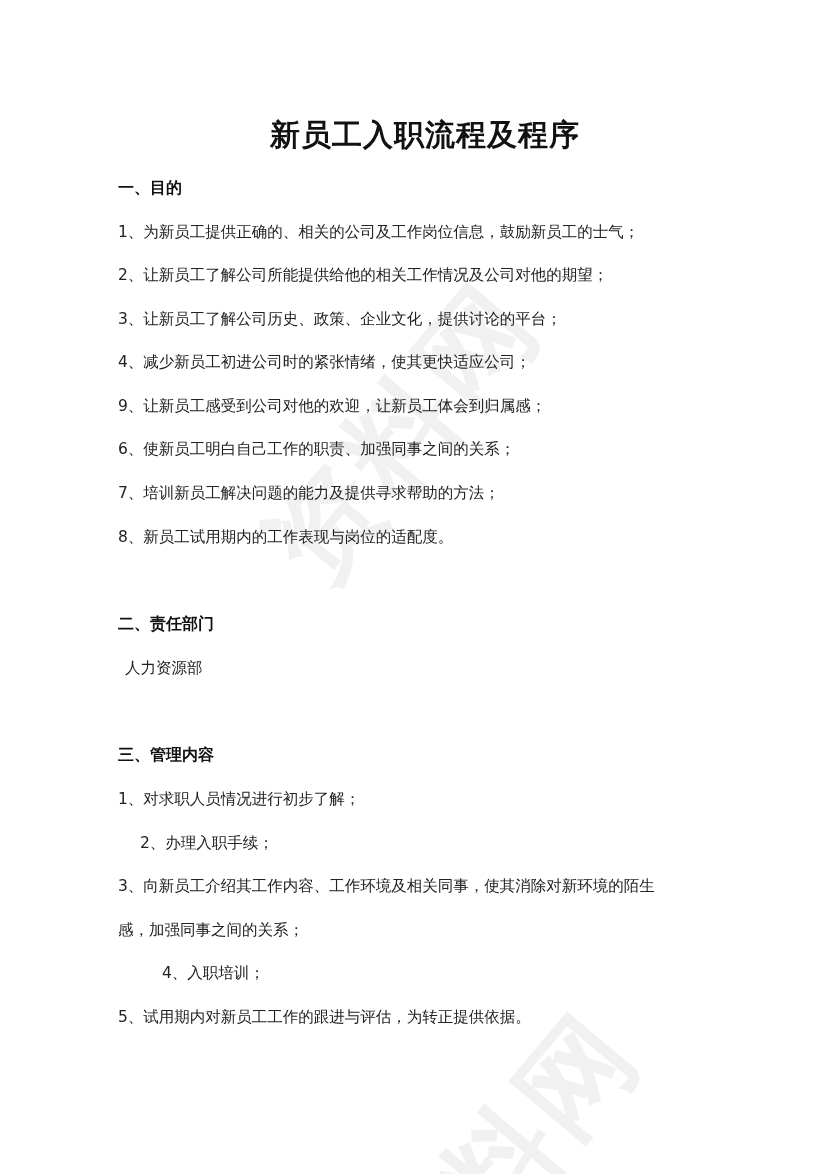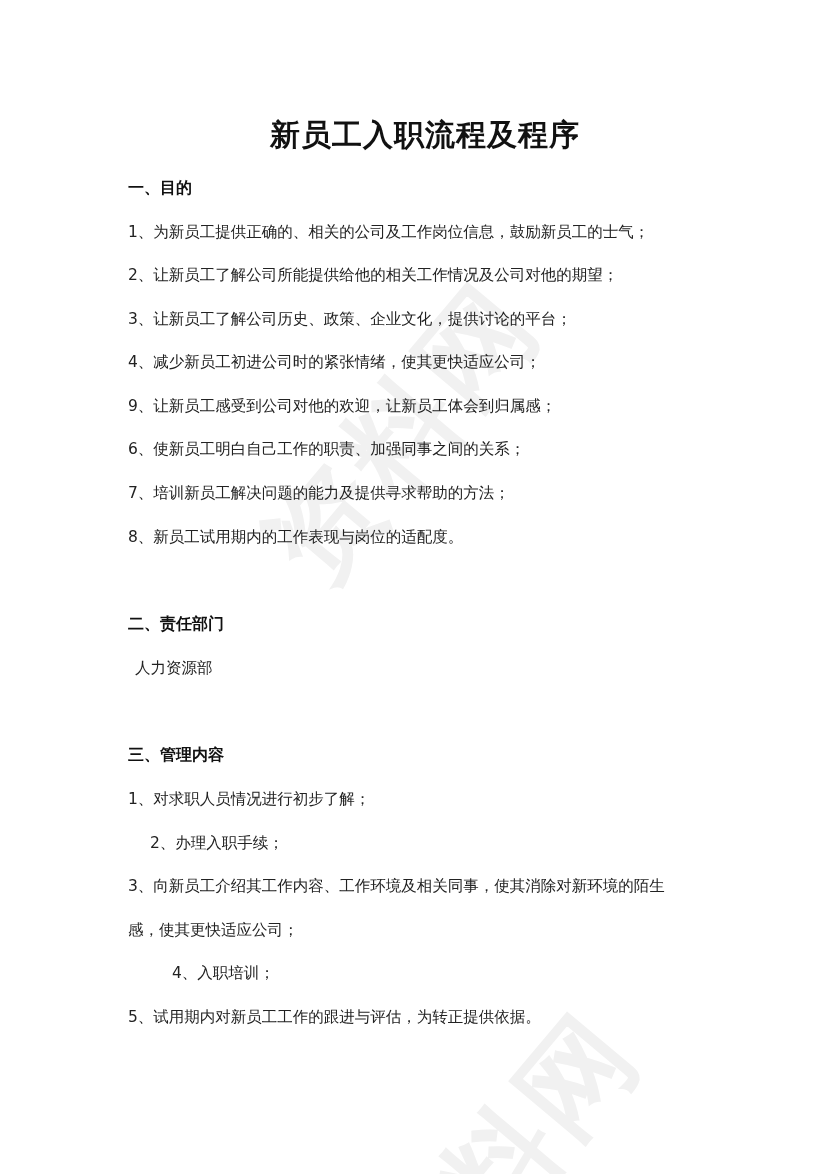--- a/index.html
+++ b/index.html
@@ -41,21 +41,21 @@
       top: 115px;
       text-align: center;
       font-family: "DejaVu Serif", "Liberation Serif", serif;
       font-weight: bold;
       font-size: 30px;
       color: #111111;
       letter-spacing: 1px;
     }
     .line {
       position: absolute;
-      left: 128px;
+      left: 118px;
       font-size: 15.5px;
       line-height: 20px;
       white-space: nowrap;
       color: #222222;
     }
     .heading {
       font-family: "DejaVu Serif", "Liberation Serif", serif;
       font-weight: bold;
       font-size: 16px;
       color: #111111;
@@ -80,16 +80,16 @@
   <div class="line" style="top:483px;">7、培训新员工解决问题的能力及提供寻求帮助的方法；</div>
   <div class="line" style="top:527px;">8、新员工试用期内的工作表现与岗位的适配度。</div>
 
   <div class="line heading" style="top:614px;">二、责任部门</div>
   <div class="line" style="top:658px;margin-left:7px;">人力资源部</div>
 
   <div class="line heading" style="top:745px;">三、管理内容</div>
   <div class="line" style="top:789px;">1、对求职人员情况进行初步了解；</div>
   <div class="line" style="top:833px;margin-left:22px;">2、办理入职手续；</div>
   <div class="line" style="top:876px;">3、向新员工介绍其工作内容、工作环境及相关同事，使其消除对新环境的陌生</div>
-  <div class="line" style="top:920px;">感，使其更快适应公司；</div>
+  <div class="line" style="top:920px;">感，加强同事之间的关系；</div>
   <div class="line" style="top:963px;margin-left:44px;">4、入职培训；</div>
   <div class="line" style="top:1007px;">5、试用期内对新员工工作的跟进与评估，为转正提供依据。</div>
 </div>
 
 </body></html>

